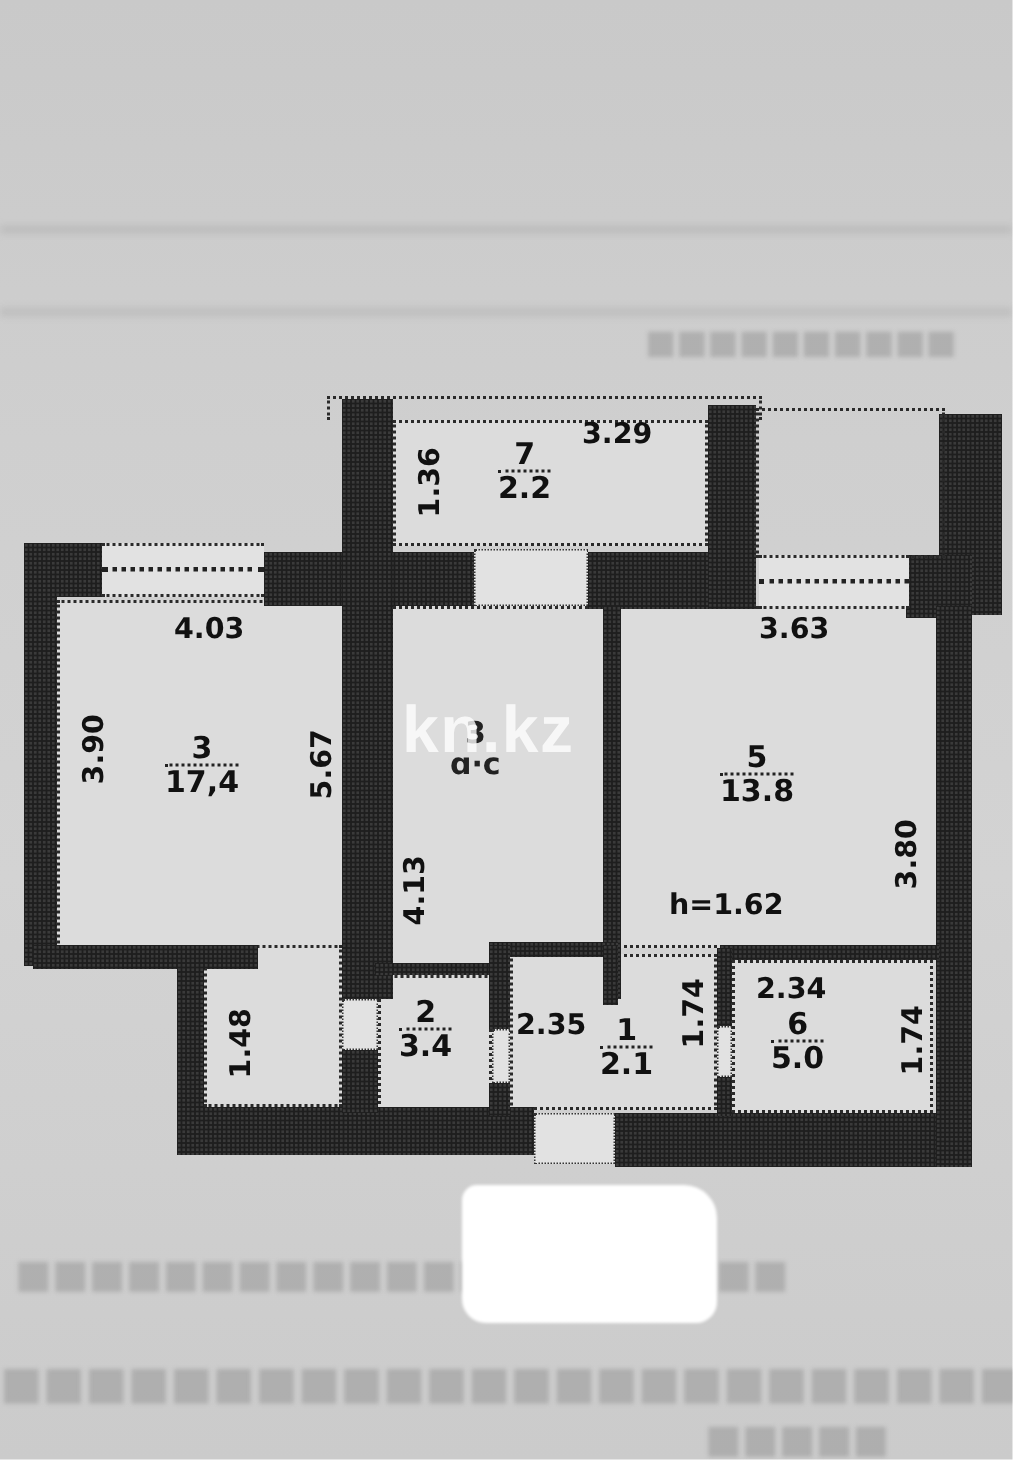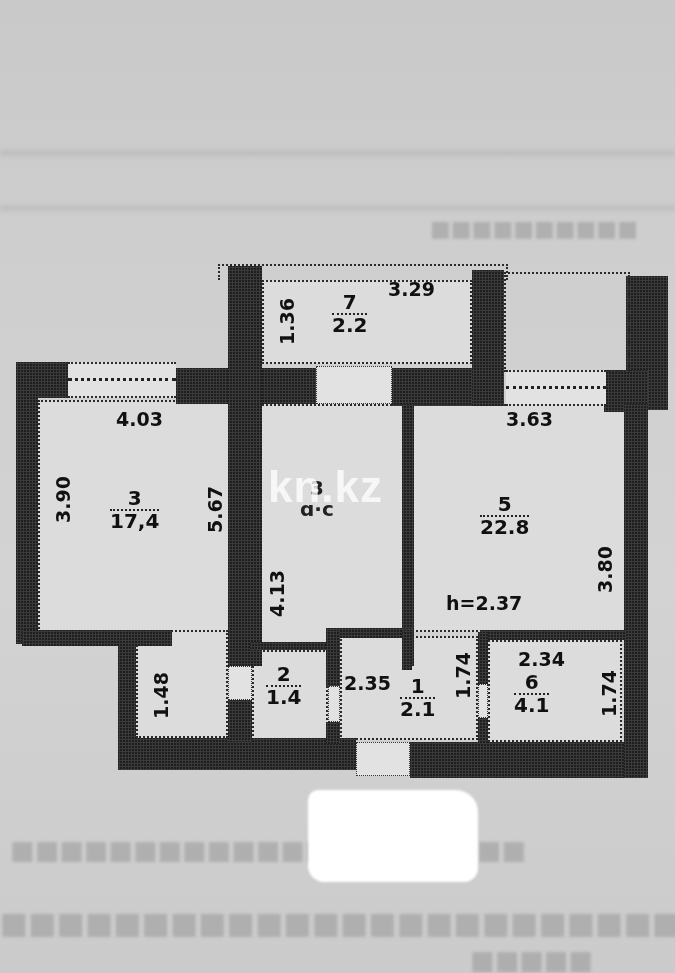--- a/index.html
+++ b/index.html
@@ -109,40 +109,40 @@
 
   <div class="frac" style="left:300px; top:478px; color:#222;">
     <span class="num" style="border-bottom:none;">3</span>
     <span class="den">ɑ·c</span>
   </div>
   <div class="lbl vert" style="left:254px; top:584px;">4.13</div>
 
   <div class="lbl" style="left:470px; top:410px;margin-left:36px;">3.63</div>
   <div class="frac" style="left:480px; top:494px;">
     <span class="num">5</span>
-    <span class="den">22.8</span>
+    <span class="den">13.8</span>
   </div>
-  <div class="lbl" style="left:446px; top:594px;">h=2.37</div>
+  <div class="lbl" style="left:446px; top:594px;">h=1.62</div>
   <div class="lbl vert" style="left:582px; top:560px;">3.80</div>
 
   <div class="frac" style="left:266px; top:664px;">
     <span class="num">2</span>
-    <span class="den">1.4</span>
+    <span class="den">3.4</span>
   </div>
 
   <div class="lbl" style="left:344px; top:674px;">2.35</div>
   <div class="frac" style="left:400px; top:676px;">
     <span class="num">1</span>
     <span class="den">2.1</span>
   </div>
   <div class="lbl vert" style="left:440px; top:666px;">1.74</div>
 
-  <div class="lbl" style="left:518px; top:650px;">2.34</div>
+  <div class="lbl" style="left:504px; top:650px;">2.34</div>
   <div class="frac" style="left:514px; top:672px;">
     <span class="num">6</span>
-    <span class="den">4.1</span>
+    <span class="den">5.0</span>
   </div>
   <div class="lbl vert" style="left:586px; top:684px;">1.74</div>
 
   <div class="watermark" style="left:268px; top:462px;">kn.kz</div>
 </div>
 
 <div class="redact" style="left:308px; top:790px; width:170px; height:92px;"></div>
 
 </body></html>

